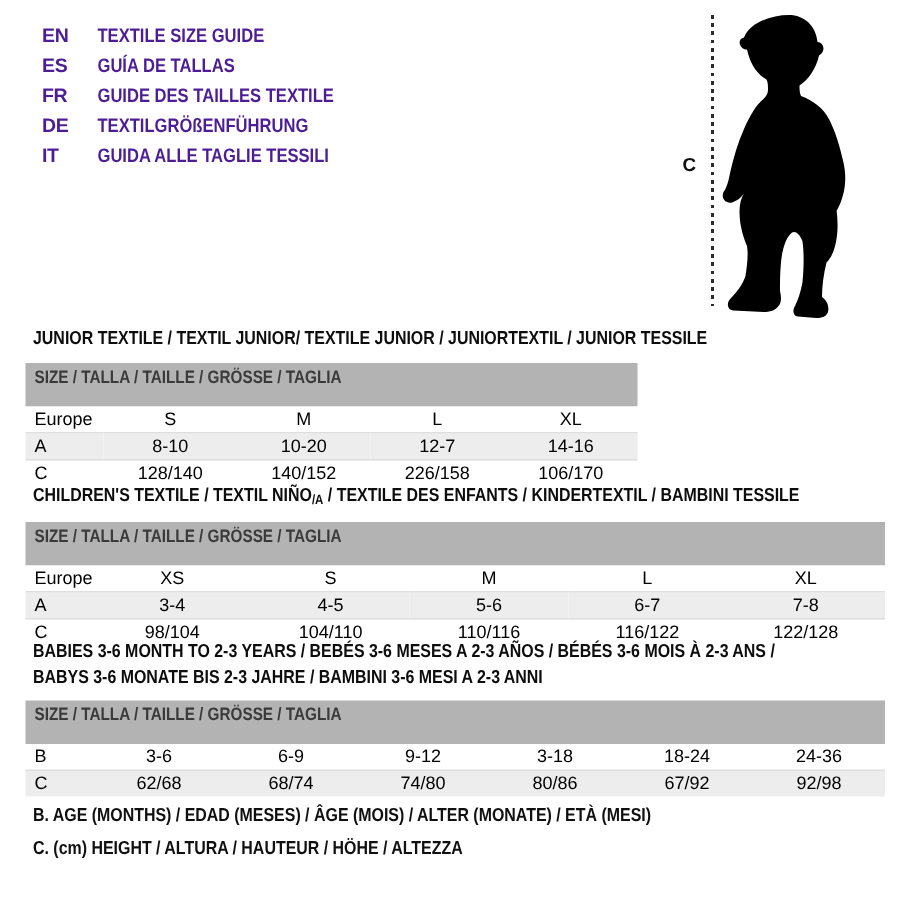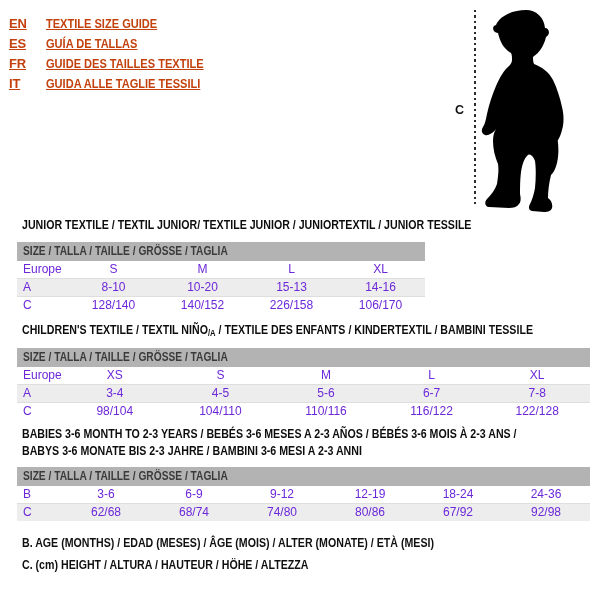--- a/index.html
+++ b/index.html
@@ -6,46 +6,46 @@
   body {
     width:600px; height:600px; background:#ffffff; overflow:hidden;
     font-family:"Liberation Sans","DejaVu Sans",sans-serif;
     -webkit-font-smoothing:antialiased;
   }
   #page { position:relative; width:600px; height:600px; background:#ffffff; }
 
   .cond { display:inline-block; transform:scaleX(0.85); transform-origin:0 50%; white-space:nowrap; }
 
   
-  #langs { position:absolute; top:13px; left:9px; color:#c2410c;text-decoration:underline; }
+  #langs { position:absolute; top:13px; left:28px; color:#4c1d95; }
   .lang-row { display:flex; height:20px; align-items:center; }
   .lang-code { width:37px; font-size:13px; font-weight:bold; letter-spacing:-0.2px; }
   .lang-title { font-size:13px; font-weight:bold; }
 
   
   #height-line {
     position:absolute; left:474px; top:10px; width:2px; height:194px;
     background:repeating-linear-gradient(to bottom,#2b2b2b 0 2.5px,transparent 2.5px 5.5px);
   }
   #height-label { position:absolute; left:455px; top:103px; font-size:12.5px; font-weight:bold; color:#101010; }
   #baby-figure { position:absolute; left:476px; top:6px; width:104px; height:208px; }
 
   
   .sec-title { position:absolute; left:22px; font-size:12.5px; font-weight:bold; color:#0d0d0d; line-height:17px; white-space:nowrap;text-decoration:underline; }
   .subscript { font-size:9px; position:relative; top:2px; }
 
   
   .size-table { position:absolute; left:17px; border-collapse:collapse; table-layout:fixed; }
   .size-table th.bar {
-    background:#b3b3b3; text-align:left; height:17px; padding:0 0 2px 6px;
+    background:#b3b3b3; text-align:left; height:17px; padding:0 0 12px 6px;
     font-size:12px; font-weight:bold; color:#3a3a3a;
   }
   .size-table td {
     height:17px; line-height:17px; padding:0; text-align:center;
-    font-size:12px; color:#6d28d9;
+    font-size:12px; color:#000000;
   }
   .size-table td:first-child { text-align:left; padding-left:6px; }
   .size-table tbody tr { border-bottom:1px solid #dedede; background:#ffffff; }
   .size-table tbody tr:last-child { border-bottom:none; }
   .size-table tbody tr:nth-child(even) { background:#ededed; }
   #table-junior { top:242px; width:408px; }
   #table-children { top:348px; width:573px; }
   #table-babies { top:467px; width:573px; }
   col.label-junior { width:52px; }
   col.label-wide { width:45px; }
@@ -69,20 +69,24 @@
     </div>
     <div class="lang-row">
       <span class="lang-code">ES</span>
       <span class="lang-title cond">GUÍA DE TALLAS</span>
     </div>
     <div class="lang-row">
       <span class="lang-code">FR</span>
       <span class="lang-title cond">GUIDE DES TAILLES TEXTILE</span>
     </div>
     <div class="lang-row">
+      <span class="lang-code">DE</span>
+      <span class="lang-title cond">TEXTILGRÖßENFÜHRUNG</span>
+    </div>
+    <div class="lang-row">
       <span class="lang-code">IT</span>
       <span class="lang-title cond">GUIDA ALLE TAGLIE TESSILI</span>
     </div>
   </div>
 
   <span id="height-label">C</span>
   <div id="height-line"></div>
   <svg id="baby-figure" viewBox="0 0 104 208" xmlns="http://www.w3.org/2000/svg">
     <path fill="#000000" d="M50,4 C60,4 68,11 69,22 C73,22 75,28 70,31 C68,40 63,47 57,51 C57,53 57,56 58,58 C66,61 73,66 77,74 C81,82 84,92 86,101 C88,109 88,117 86,124 C84,132 80,138 76,142 C73,146 69,144 70,139 C71,134 72,128 72,122 C72,115 71,109 69,105 C74,110 78,117 80,125 C82,133 83,143 82,151 C81,159 79,165 75,169 C73,177 72,185 72,192 C75,194 77,198 76,202 C75,205 72,206 68,206 L56,205 C53,205 52,201 54,198 C56,194 58,188 59,182 C60,172 60,162 59,155 C57,149 53,147 51,150 C48,153 46,159 45,166 C44,174 44,182 44,188 C45,192 45,196 43,198 C41,201 37,202 33,202 L13,201 C9,201 8,196 11,193 C15,189 19,184 21,178 C22,171 23,164 22,158 C19,151 17,143 17,135 C17,130 18,126 20,123 C18,126 15,128 12,129 C7,130 4,125 7,121 C9,118 10,113 11,108 C13,99 16,89 20,80 C24,71 28,64 33,60 C35,58 36,56 36,54 C36,51 36,49 35,47 C28,43 24,36 22,27 C17,27 15,20 20,19 C24,9 38,4 50,4 Z"></path>
   </svg>
@@ -110,21 +114,21 @@
           <td>Europe</td>
           <td>S</td>
           <td>M</td>
           <td>L</td>
           <td>XL</td>
         </tr>
         <tr>
           <td>A</td>
           <td>8-10</td>
           <td>10-20</td>
-          <td>15-13</td>
+          <td>12-7</td>
           <td>14-16</td>
         </tr>
         <tr>
           <td>C</td>
           <td>128/140</td>
           <td>140/152</td>
           <td>226/158</td>
           <td>106/170</td>
         </tr>
       </tbody>
@@ -199,21 +203,21 @@
           <span class="cond">SIZE / TALLA / TAILLE / GRÖSSE / TAGLIA</span>
         </th>
       </tr>
     </thead>
     <tbody>
         <tr>
           <td>B</td>
           <td>3-6</td>
           <td>6-9</td>
           <td>9-12</td>
-          <td>12-19</td>
+          <td>3-18</td>
           <td>18-24</td>
           <td>24-36</td>
         </tr>
         <tr>
           <td>C</td>
           <td>62/68</td>
           <td>68/74</td>
           <td>74/80</td>
           <td>80/86</td>
           <td>67/92</td>

